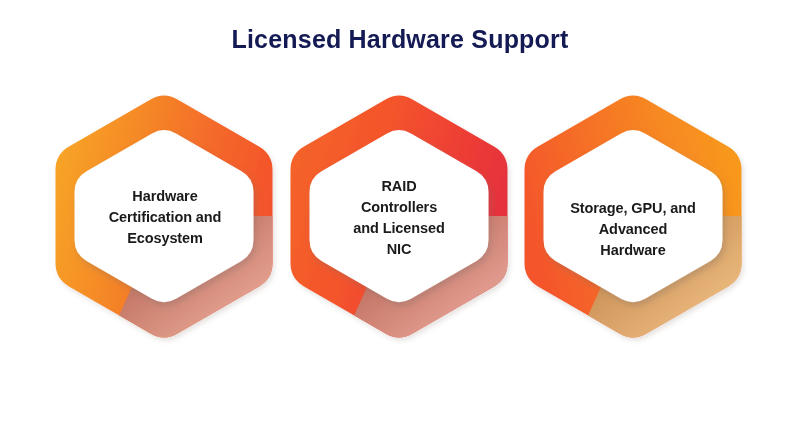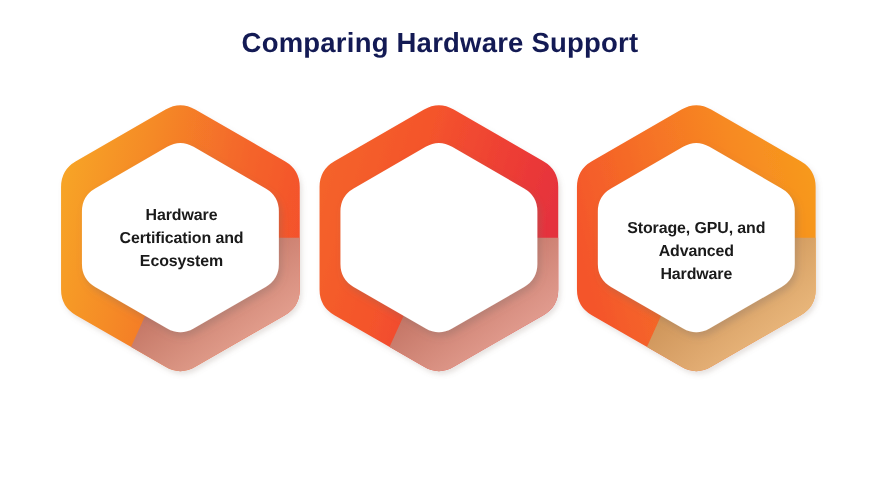--- a/index.html
+++ b/index.html
@@ -55,21 +55,21 @@
   }
   #label-0 { left: 85px;  top: 186px; width: 160px; }
   #label-1 { left: 320px; top: 176px; width: 158px; }
   #label-2 { left: 550px; top: 186px; width: 166px; margin-top: 12px; }
 </style>
 </head>
 <body>
 
 <div id="infographic">
 
-  <div class="page-title">Comparing Hardware Support</div>
+  <div class="page-title">Licensed Hardware Support</div>
 
   <svg class="hex-canvas" viewBox="0 0 800 445">
     <defs>
 
       <linearGradient id="ring0" x1="0" y1="0.35" x2="1" y2="0.6">
         <stop offset="0%" stop-color="#F7A326"></stop>
         <stop offset="30%" stop-color="#F58A27"></stop>
         <stop offset="68%" stop-color="#F4662A"></stop>
         <stop offset="100%" stop-color="#F4502D"></stop>
       </linearGradient>
@@ -159,18 +159,22 @@
                  M 621 141 q 12 -6.9 24 0 L 706 176.2 q 12 6.9 12 20.8 l 0 38 q 0 13.9 -12 20.8 l -61 35.2 q -12 6.9 -24 0 l -61 -35.2 q -12 -6.9 -12 -20.8 l 0 -38 q 0 -13.9 12 -20.8 Z"></path>
       </g>
       <path filter="url(#innerShadow)" fill="#FFFFFF" d="M 621 133.5 q 12 -6.9 24 0 L 710.5 171.3 q 12 6.9 12 20.8 l 0 48 q 0 13.9 -12 20.8 l -65.5 37.8 q -12 6.9 -24 0 l -65.5 -37.8 q -12 -6.9 -12 -20.8 l 0 -48 q 0 -13.9 12 -20.8 Z"></path>
     </g>
   </svg>
 
   <div class="node-label" id="label-0">Hardware
 Certification and
 Ecosystem</div>
 
+  <div class="node-label" id="label-1">RAID
+Controllers
+and Licensed
+NIC</div>
 
   <div class="node-label" id="label-2">Storage, GPU, and
 Advanced
 Hardware</div>
 
 </div>
 
 </body></html>

